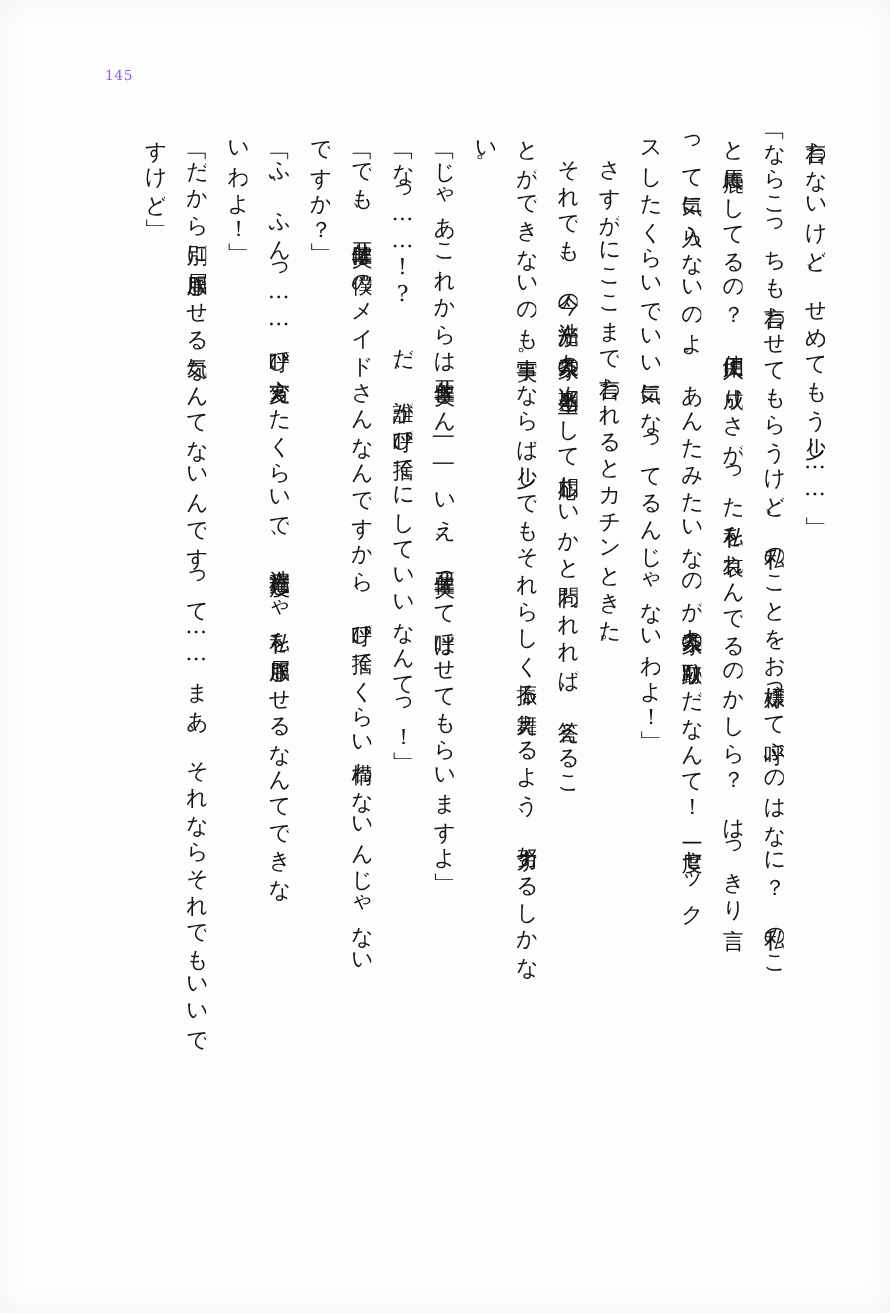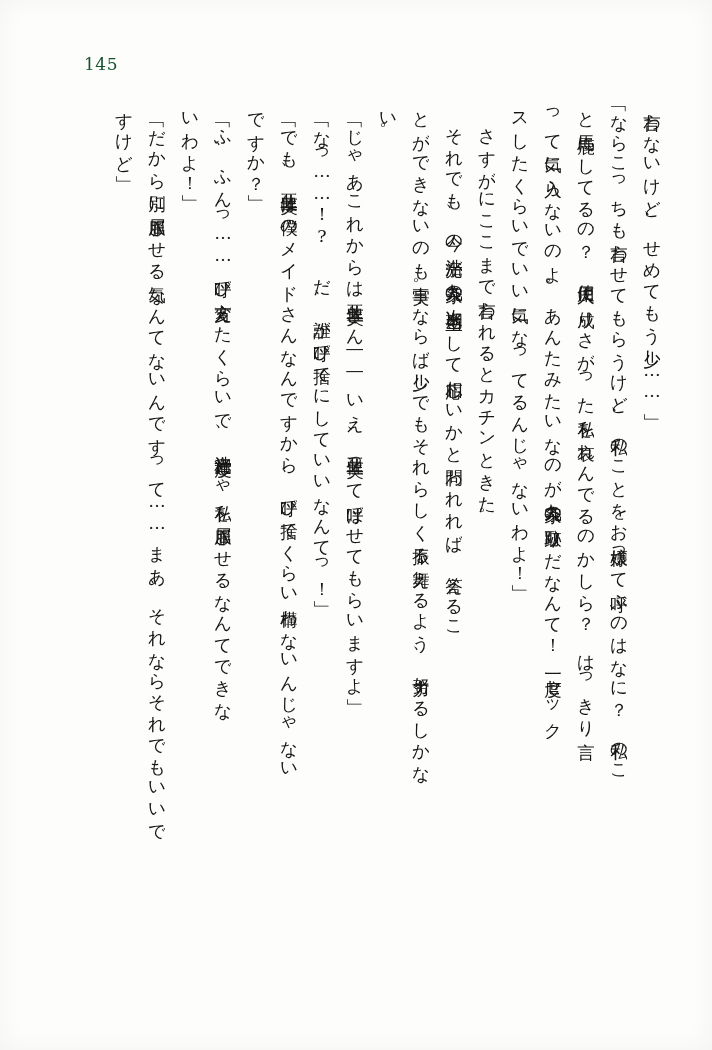--- a/index.html
+++ b/index.html
@@ -25,23 +25,23 @@
     content: "";
     position: absolute;
     left: 0; top: 0; right: 0; bottom: 0;
     pointer-events: none;
     box-shadow: inset 0 0 26px rgba(0,0,0,0.045);
   }
   .page-number {
     position: absolute;
     left: 84px;
     top: 54px;
-    font-size: 17px;
+    font-size: 11px;
     letter-spacing: 0.5px;
-    color: #14532d;
+    color: #8b5cf6;
     font-family: "DejaVu Serif", "Liberation Serif", serif;
   }
   .text-body {
     position: absolute;
     top: 100px;
     left: 40px;
     right: 52px;
     height: 880px;
     display: flex;
     flex-direction: row-reverse;

